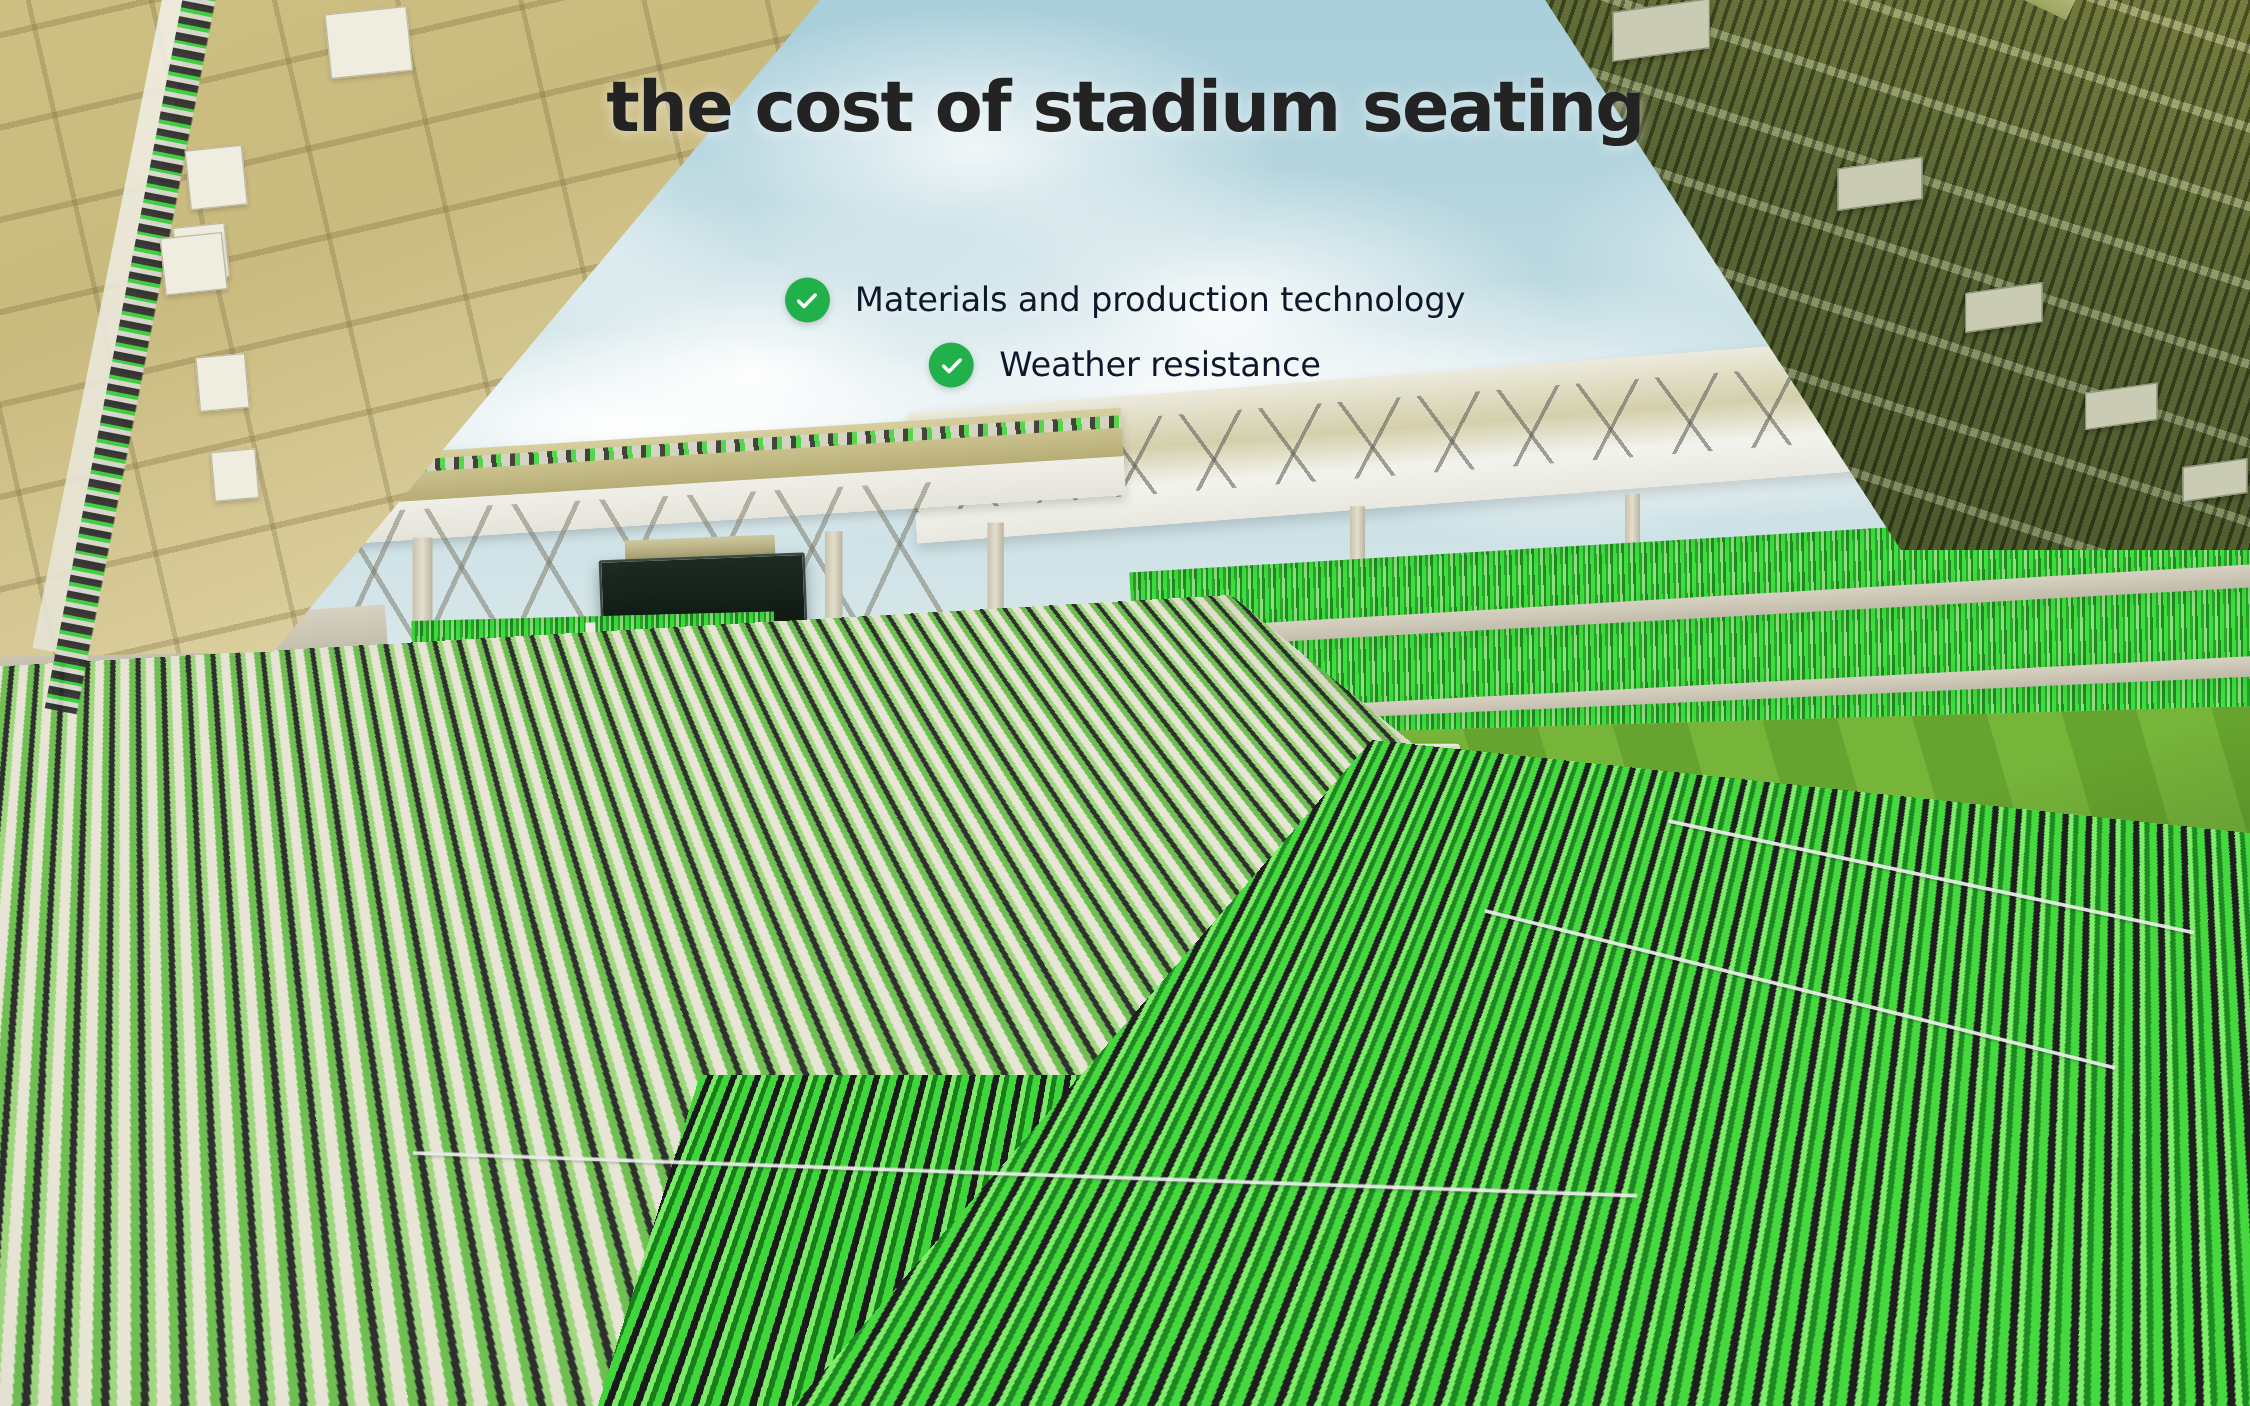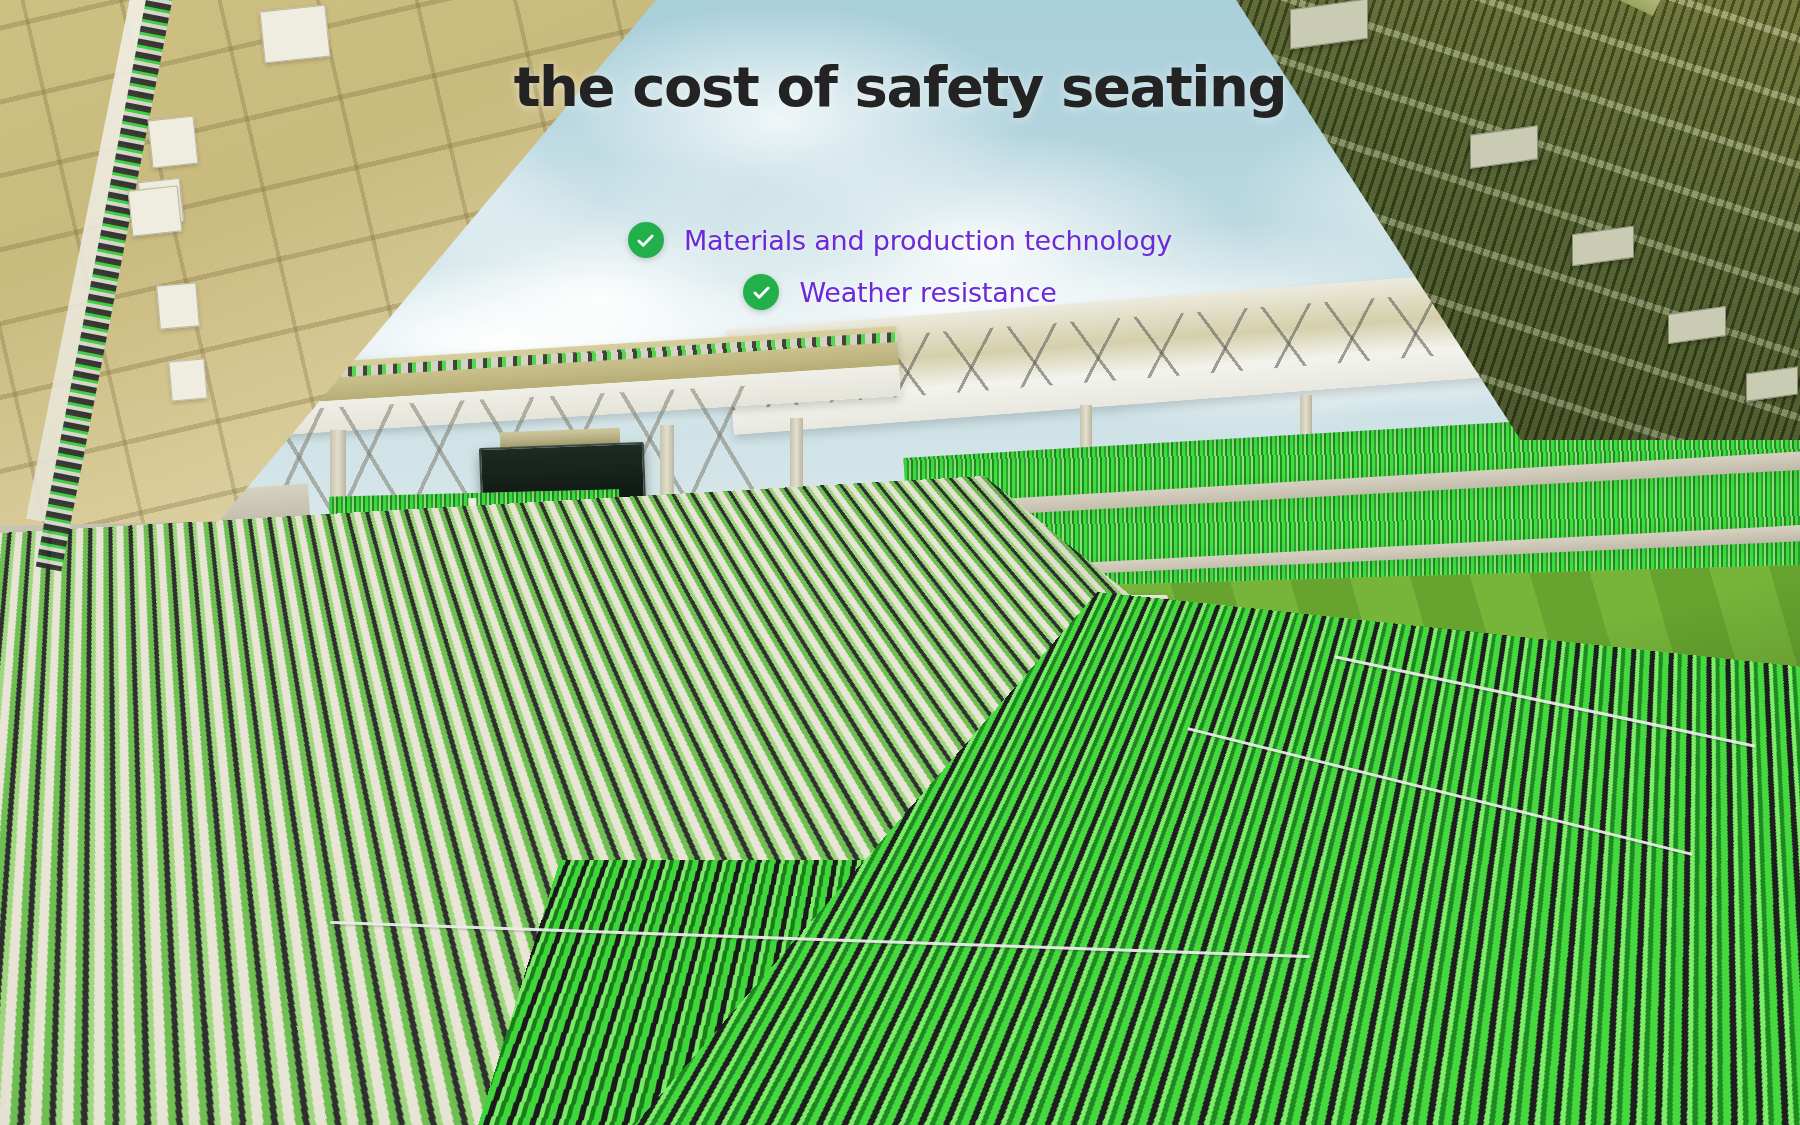--- a/index.html
+++ b/index.html
@@ -260,21 +260,21 @@
   .bullet { display:flex; align-items:center; gap:20px; }
   .check {
     width:36px; height:36px; border-radius:50%;
     background:#22b04a; flex:0 0 36px;
     display:flex; align-items:center; justify-content:center;
     box-shadow:0 2px 6px rgba(0,0,0,.18);
   }
   .check svg { width:21px; height:21px; display:block; }
   .blabel {
     font-family:"DejaVu Sans", sans-serif;
-    font-size:27px; color:#6d28d9; white-space:nowrap;
+    font-size:27px; color:#0f172a; white-space:nowrap;
     letter-spacing:-.2px;
     text-shadow:0 1px 7px rgba(255,255,255,.6);
   }
 </style>
 </head>
 <body>
 
 <div id="stage">
 
   <div class="sky"></div>
@@ -359,21 +359,21 @@
   <div class="roof-right-rim"></div>
   <div class="roof-right-box" style="left:1290px;top:4px;width:78px;height:40px;"></div>
   <div class="roof-right-box" style="left:1470px;top:130px;width:68px;height:34px;"></div>
   <div class="roof-right-box" style="left:1572px;top:230px;width:62px;height:32px;"></div>
   <div class="roof-right-box" style="left:1668px;top:310px;width:58px;height:30px;"></div>
   <div class="roof-right-box" style="left:1746px;top:370px;width:52px;height:28px;"></div>
 
   <div class="overlay">
 
     <h1 class="title">
-      <span class="ln">the cost of safety seating</span>
+      <span class="ln">the cost of stadium seating</span>
     </h1>
 
     <div class="bullets">
       <div class="brow">
 
         <div class="bullet">
           <span class="check">
             <svg viewBox="0 0 24 24" aria-hidden="true">
                 <path d="M4.5 12.6 L9.4 17.4 L19.6 6.9" fill="none" stroke="#ffffff" stroke-width="3.3" stroke-linecap="round" stroke-linejoin="round"></path>
               </svg>

